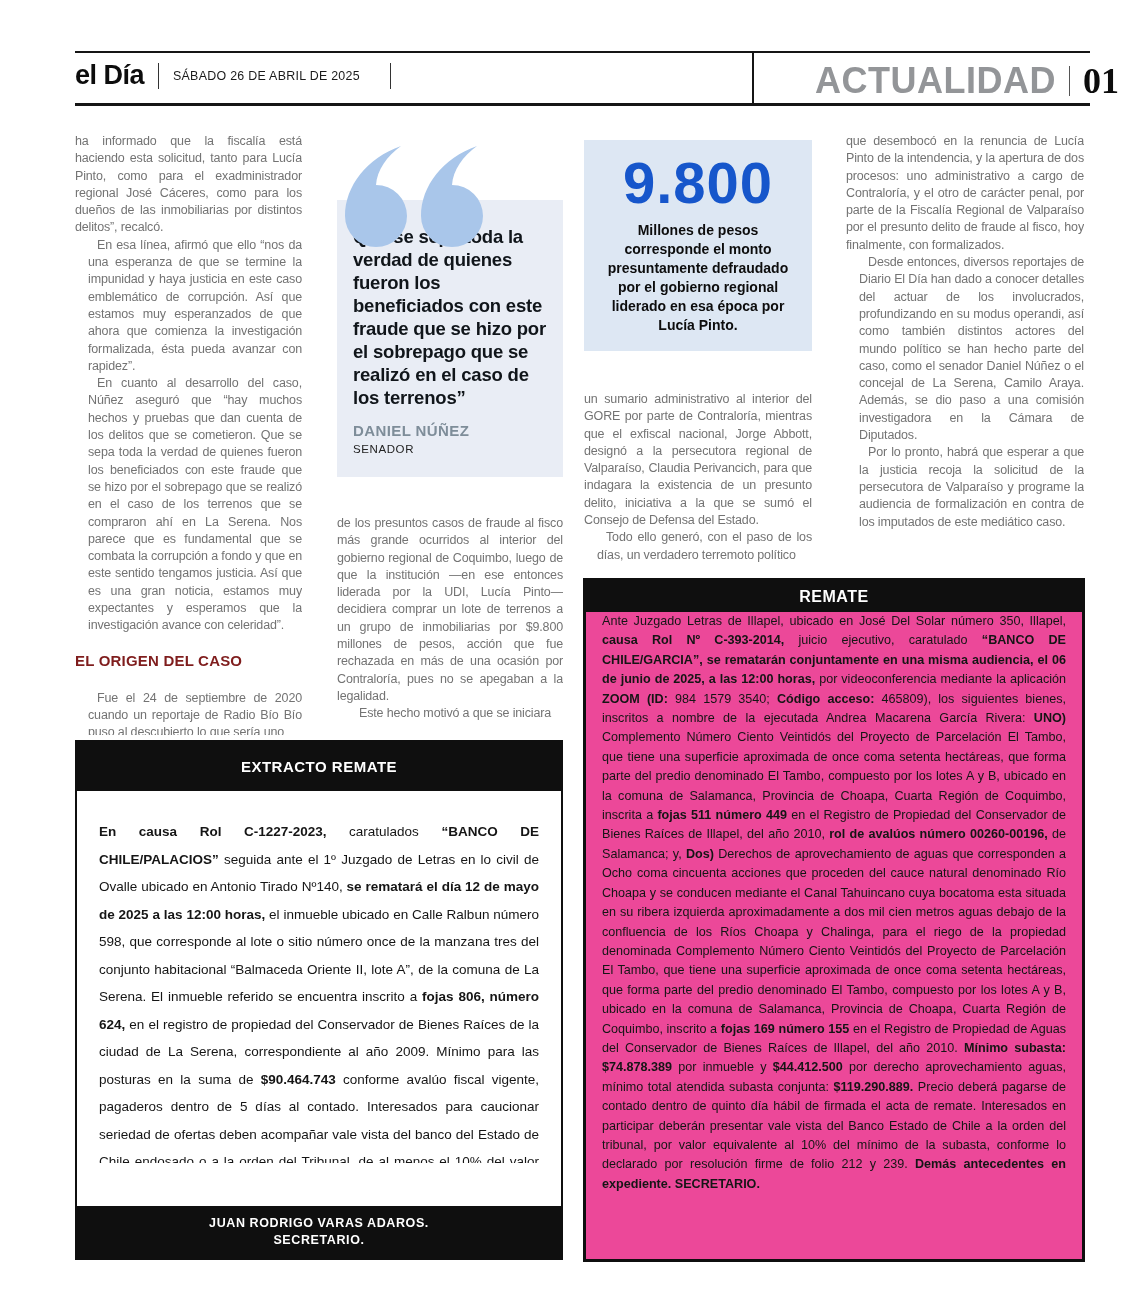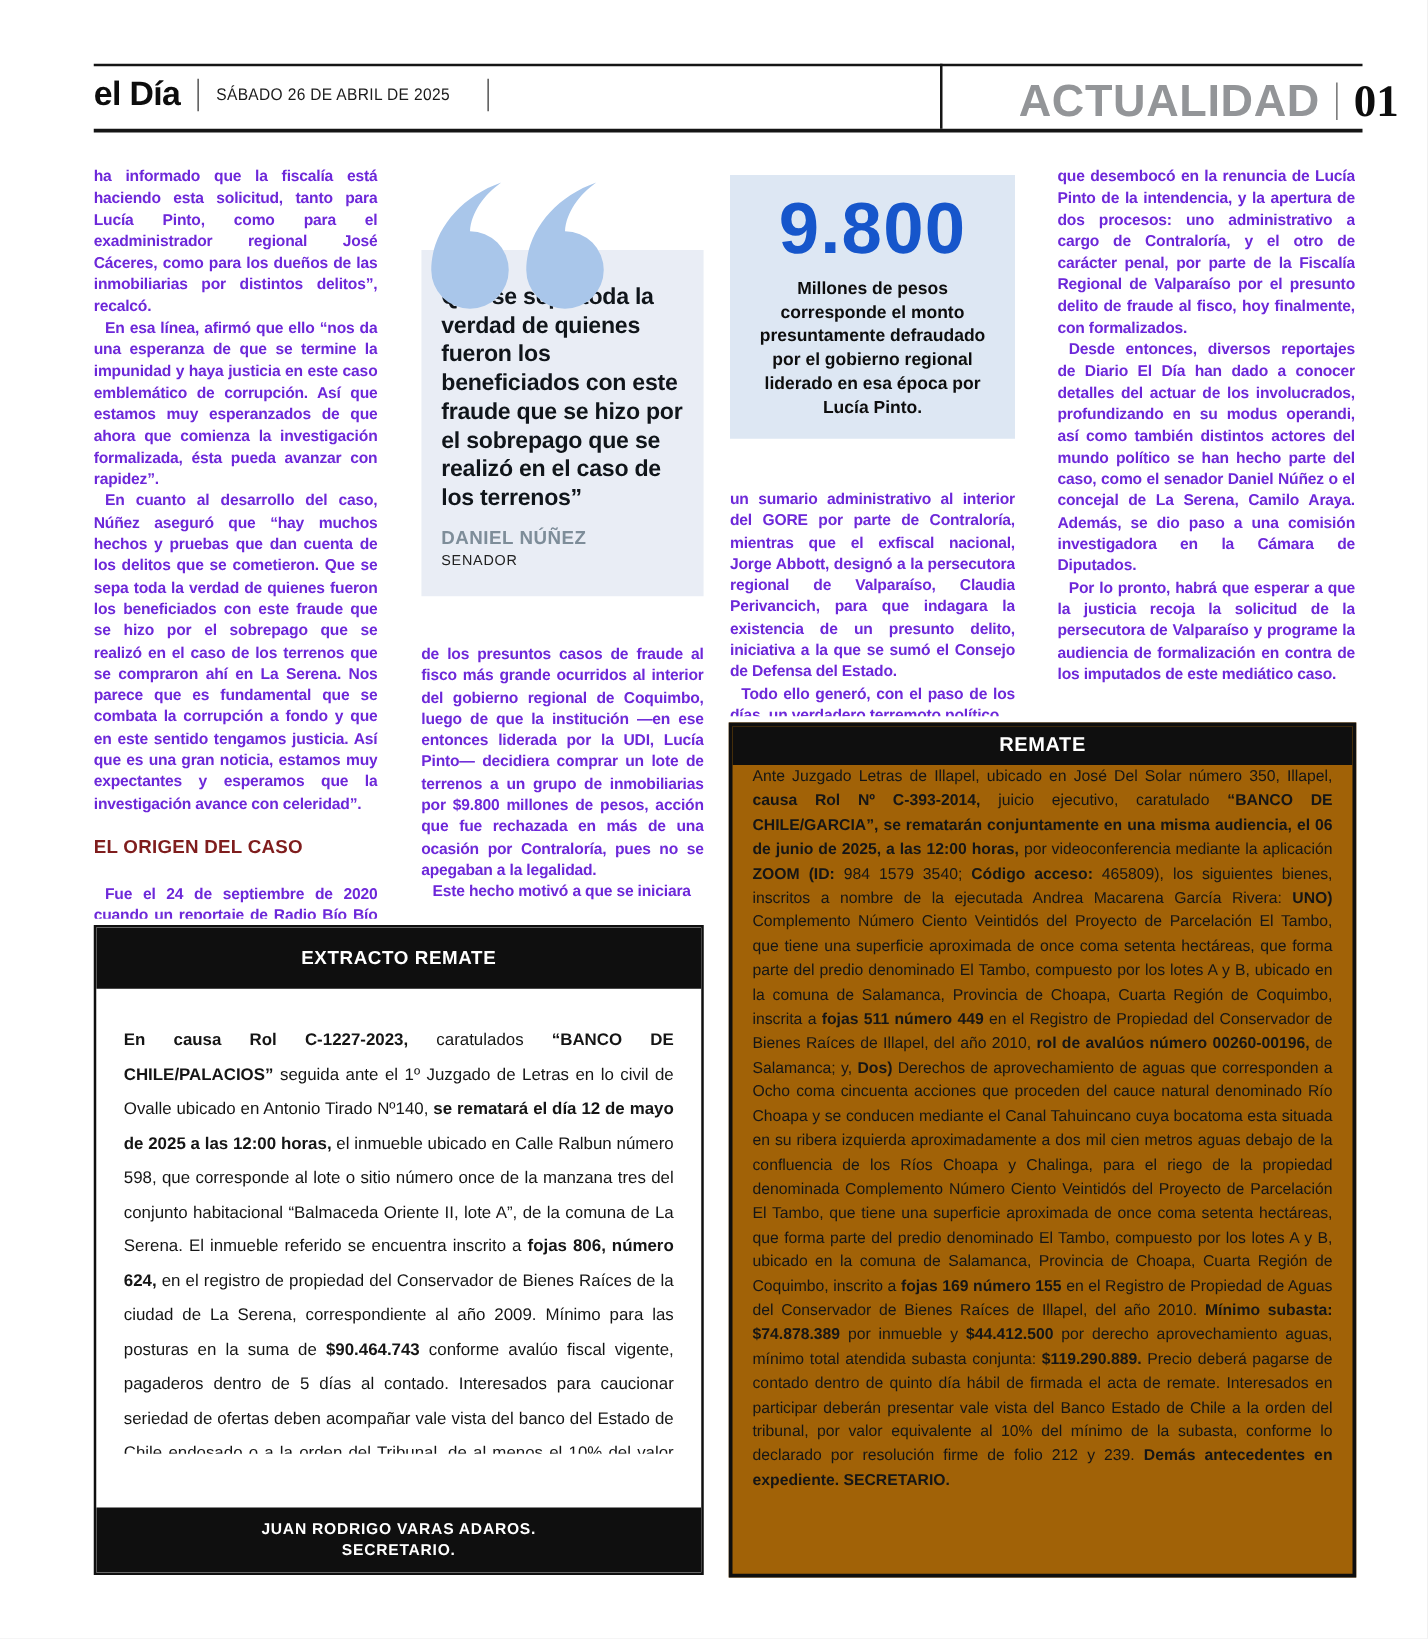--- a/index.html
+++ b/index.html
@@ -22,23 +22,23 @@
   .vsep-tall { width:1px; height:30px; background:#555; display:inline-block; }
   .pagenum { font-family:"Liberation Serif", serif; font-size:36px; font-weight:bold; color:#0d0d0d; }
   
   .col { position:absolute; top:133px; overflow:hidden; }
   .col-1 { left:75px;  width:227px; height:602px; }
   .col-2 { left:337px; width:226px; height:602px; }
   .col-3 { left:584px; width:228px; height:440px; }
   .col-4 { left:846px; width:238px; height:440px; }
   .body-text p {
     font-size:12.5px; line-height:17.3px; text-align:justify;
-    letter-spacing:-0.15px; color:#6d28d9;font-weight:bold;
+    letter-spacing:-0.15px; color:#737373;
   }
-  .body-text p.ind { text-indent:9px; }
+  .body-text p.ind { text-indent:9px;margin-left:13px; }
   .subhead { font-size:15px; font-weight:bold; letter-spacing:0.2px; color:#7f1d1d; margin:17px 0 21px; }
   
   .quote-box { position:relative; margin-top:67px; background:#e9edf5; padding:25px 16px 22px; }
   .qmark { position:absolute; top:-58px; left:2px; width:150px; height:112px; fill:#a9c6ea; }
   .qtext { font-size:18.5px; line-height:23px; font-weight:bold; color:#10151a; letter-spacing:-0.2px; }
   .qauthor { margin-top:13px; font-size:15px; font-weight:bold; letter-spacing:0.4px; color:#7e8d99; }
   .qrole { margin-top:4px; font-size:11.5px; letter-spacing:0.6px; color:#222; }
   .col2-body { margin-top:38px; }
   
   .stat-box { margin-top:7px; background:#dde7f3; padding:10px 12px 16px; text-align:center; }
@@ -56,21 +56,21 @@
     padding:27px 22px 0; font-size:13.5px; line-height:27.5px; text-align:justify;
     color:#151515; height:372px; overflow:hidden;
   }
   .extracto-foot {
     position:absolute; left:0; right:0; bottom:0; height:52px; background:#0f0f0f;
     color:#fff; display:flex; flex-direction:column; align-items:center; justify-content:center;
     font-size:12.5px; font-weight:bold; letter-spacing:0.6px; line-height:17px;
   }
   .remate {
     position:absolute; left:583px; top:578px; width:502px; height:684px;
-    border:3px solid #0f0f0f; background:#a16207; overflow:hidden;
+    border:3px solid #0f0f0f; background:#ec4899; overflow:hidden;
   }
   .remate .legal-bar { height:31px; font-size:16px; letter-spacing:0.5px; }
   .remate-body {
     padding:0 16px 0; font-size:12.6px; line-height:19.4px; text-align:justify;
     color:#151515; height:635px; overflow:hidden;
   }
 </style>
 </head>
 <body>
 

